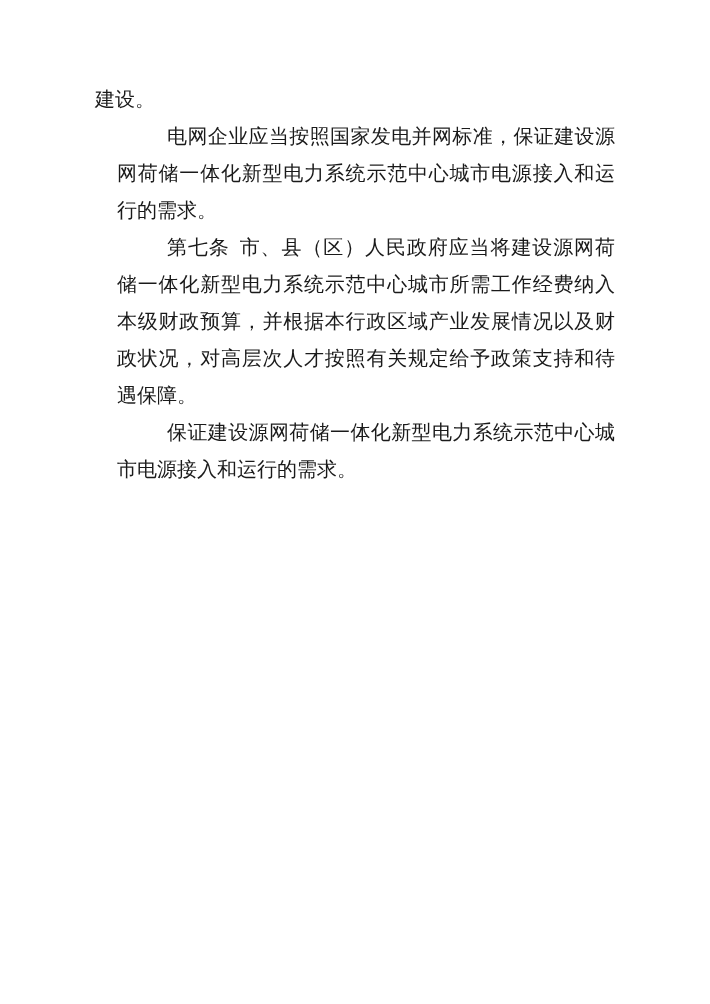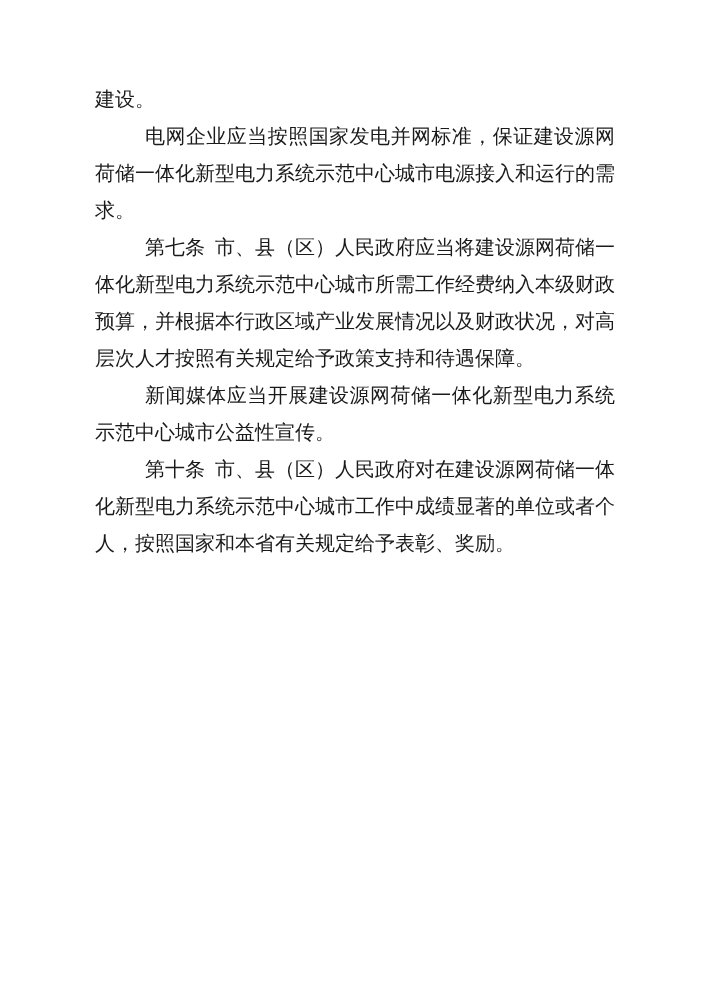--- a/index.html
+++ b/index.html
@@ -25,20 +25,21 @@
     margin: 0;
     font-size: 20px;
     line-height: 37px;
     text-align: justify;
     text-justify: inter-ideograph;
     word-break: break-all;
     overflow-wrap: anywhere;
   }
   .para.indent {
     text-indent: 50px;
+    margin-left: 22px;
   }
   .term {
     font-weight: 400;
   }
   .term:not(:empty) {
     margin-right: 0.5em;
   }
 </style>
 </head>
 <body>
@@ -47,17 +48,16 @@
 
   <p class="para"><span class="term"></span><span>建设。</span></p>
 
   <p class="para indent"><span class="term"></span><span>电网企业应当按照国家发电并网标准，保证建设源网荷储一体化新型电力系统示范中心城市电源接入和运行的需求。</span></p>
 
   <p class="para indent"><span class="term">第七条</span><span>市、县（区）人民政府应当将建设源网荷储一体化新型电力系统示范中心城市所需工作经费纳入本级财政预算，并根据本行政区域产业发展情况以及财政状况，对高层次人才按照有关规定给予政策支持和待遇保障。</span></p>
 
 
 
 
-  <p class="para indent"><span class="term"></span><span>新闻媒体应当开展建设源网荷储一体化新型电力系统示范中心城市公益性宣传。</span></p>
+  <p class="para indent"><span class="term"></span><span>保证建设源网荷储一体化新型电力系统示范中心城市电源接入和运行的需求。</span></p>
 
-  <p class="para indent"><span class="term">第十条</span><span>市、县（区）人民政府对在建设源网荷储一体化新型电力系统示范中心城市工作中成绩显著的单位或者个人，按照国家和本省有关规定给予表彰、奖励。</span></p>
 
 </div>
 
 </body></html>

